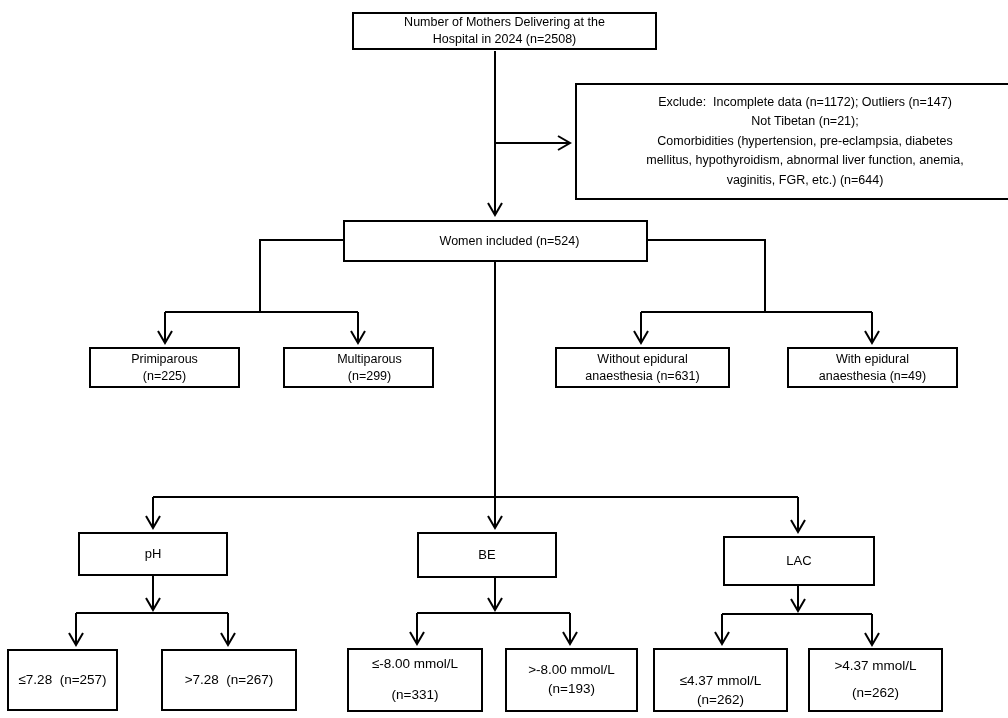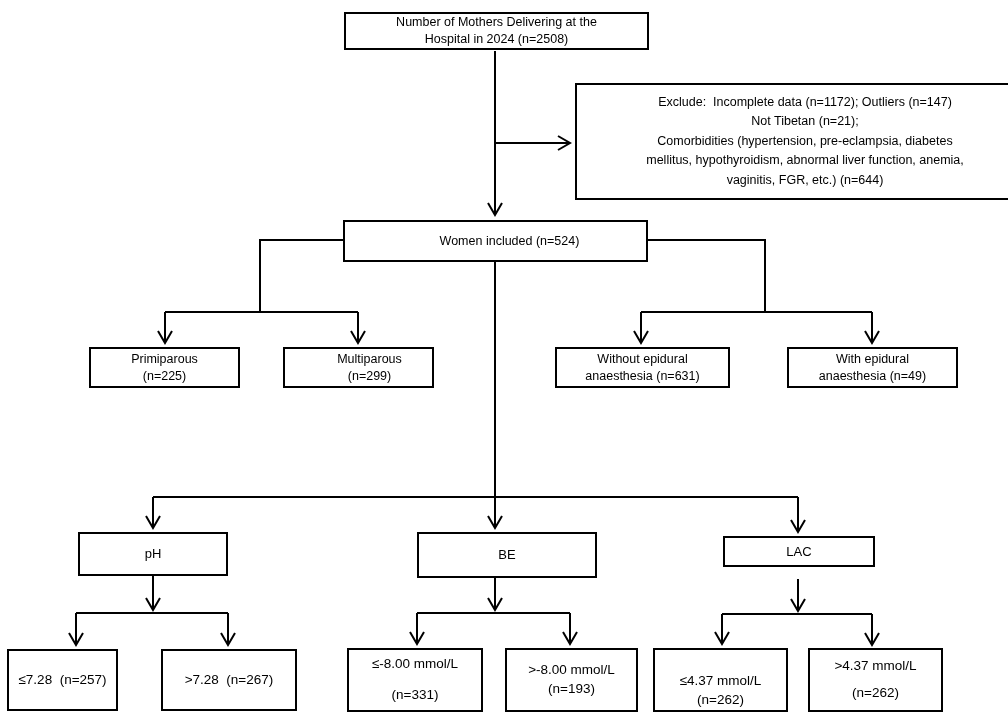--- a/index.html
+++ b/index.html
@@ -16,30 +16,30 @@
     position:absolute;
     box-sizing:border-box;
     border:2px solid #000;
     background:#fff;
     display:flex;flex-direction:column;
     align-items:center;justify-content:center;
     text-align:center;
     font-size:12.5px;line-height:1.32;
   }
   .node span{display:block;white-space:pre-wrap;}
-  .n-top     {left:344px;top:12px; width:305px;height:38px;line-height:1.38;text-align:center;}
+  .n-top     {left:352px;top:12px; width:305px;height:38px;line-height:1.38;text-align:center;}
   .n-exclude {left:575px;top:83px; width:460px;height:117px;line-height:1.55;}
   .n-women   {left:343px;top:220px;width:305px;height:42px;padding-left:28px;}
   .n-primi   {left:89px; top:347px;width:151px;height:41px;}
   .n-multi   {left:283px;top:347px;width:151px;height:41px;padding-left:22px;}
   .n-noepi   {left:555px;top:347px;width:175px;height:41px;}
   .n-epi     {left:787px;top:347px;width:171px;height:41px;}
   .n-ph      {left:78px; top:532px;width:150px;height:44px;font-size:13px;}
-  .n-be      {left:417px;top:532px;width:180px;height:46px;font-size:13px;}
-  .n-lac     {left:723px;top:536px;width:152px;height:31px;font-size:13px;}
+  .n-be      {left:417px;top:532px;width:140px;height:46px;font-size:13px;}
+  .n-lac     {left:723px;top:536px;width:152px;height:50px;font-size:13px;}
   .leaf{font-size:13.5px;line-height:1.4;}
   .n-ph-low  {left:7px;  top:649px;width:111px;height:62px;}
   .n-ph-high {left:161px;top:649px;width:136px;height:62px;}
   .n-be-low  {left:347px;top:648px;width:136px;height:64px;gap:12px;}
   .n-be-high {left:505px;top:648px;width:133px;height:64px;}
   .n-lac-low {left:653px;top:648px;width:135px;height:64px;justify-content:flex-end;}
   .n-lac-high{left:808px;top:648px;width:135px;height:64px;gap:8px;}
 </style>
 </head>
 <body>

